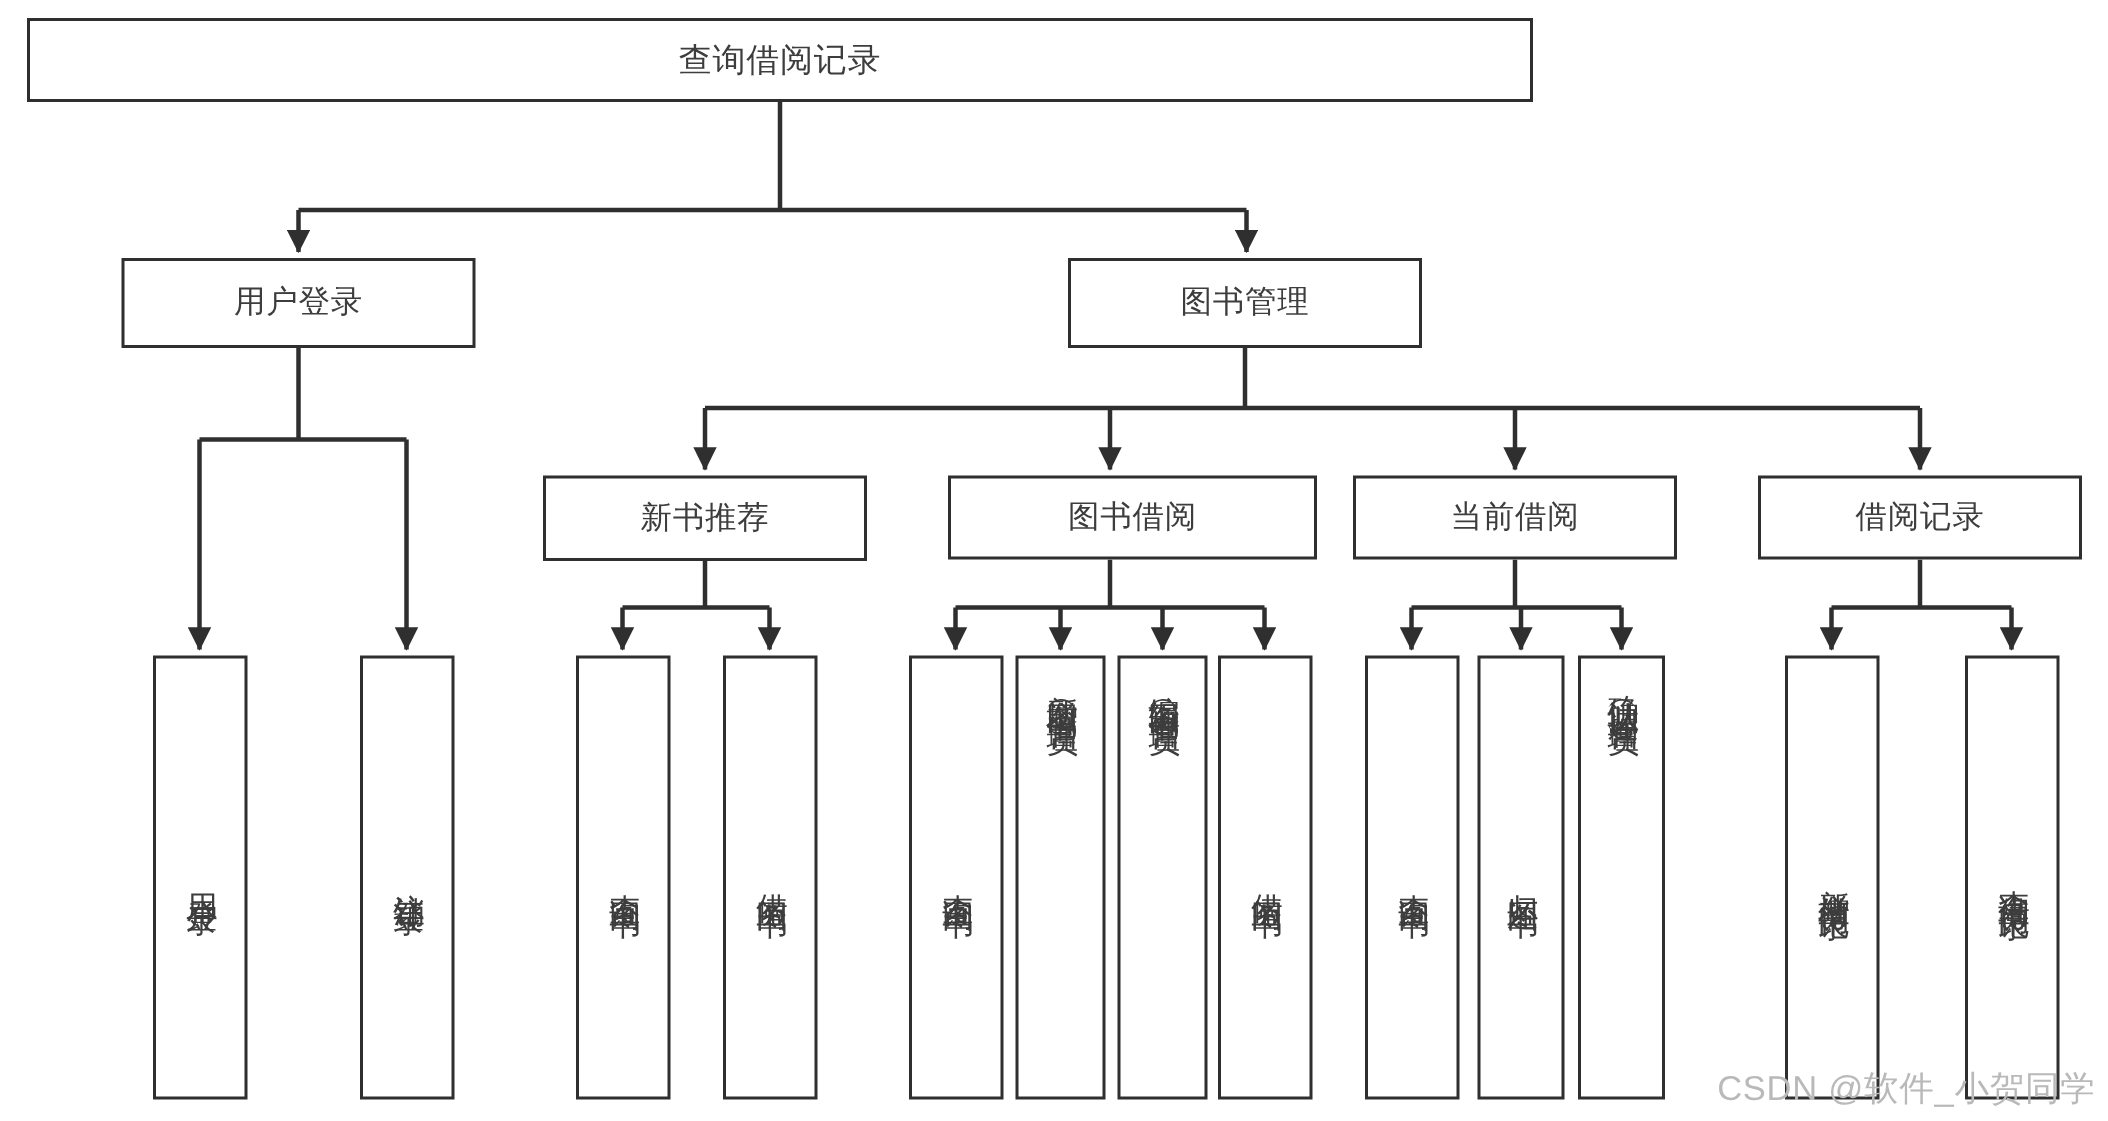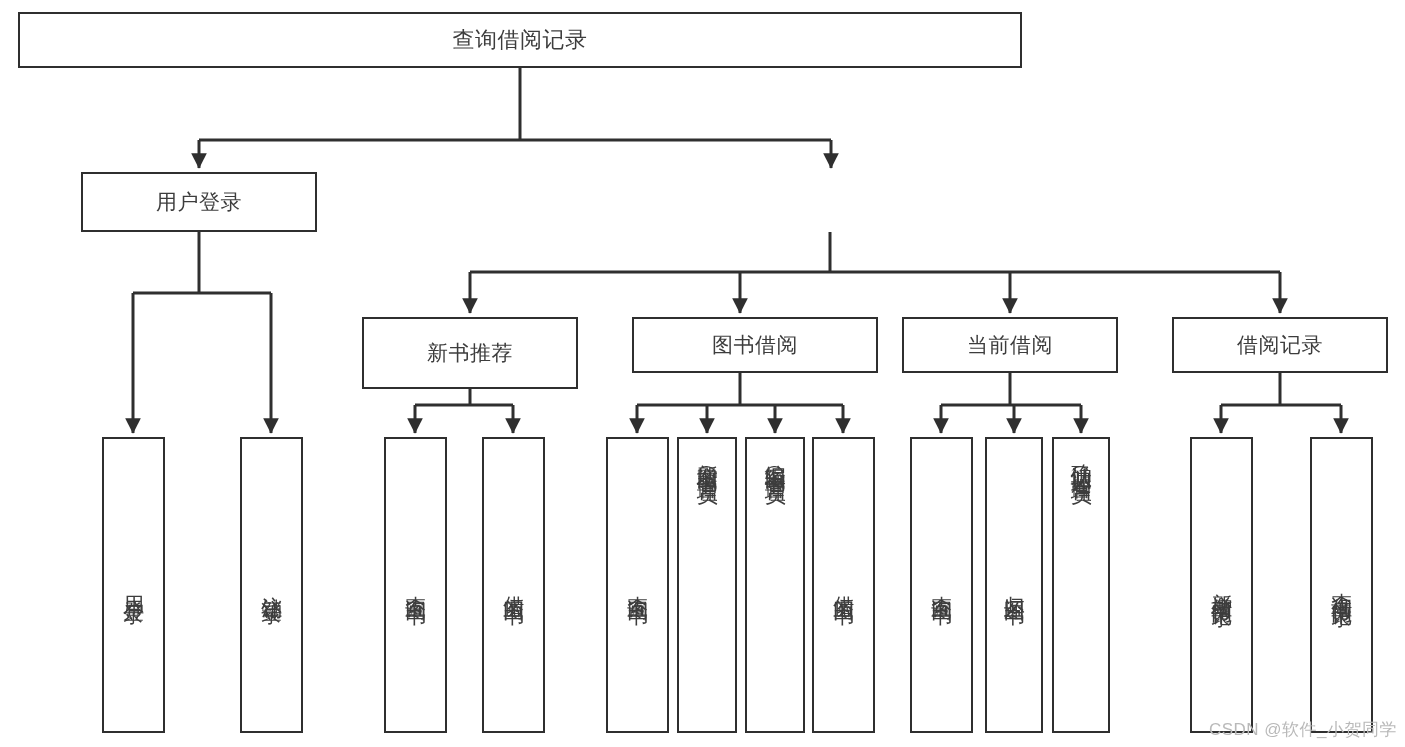--- a/index.html
+++ b/index.html
@@ -65,21 +65,21 @@
     align-items: center;
     padding-top: 0;
   }
   #root-node .node-label {
     font-size: 22px;
   }
   #watermark {
     position: absolute;
     right: 8px;
     bottom: 6px;
-    font-size: 17px;
+    font-size: 23px;
     color: #b9b9b9;
     white-space: nowrap;
     letter-spacing: 0.5px;
   }
 </style>
 </head>
 <body>
 
 <div id="canvas">
 
@@ -133,22 +133,25 @@
     </g>
   </svg>
 
   <div class="node horizontal" id="root-node" style="left: 18px; top: 12px; width: 1004px; height: 56px;">
     <span class="node-label">查询借阅记录</span>
   </div>
 
   <div class="node horizontal" style="left: 81px; top: 172px; width: 236px; height: 60px;">
     <span class="node-label">用户登录</span>
   </div>
-
-  <div class="node horizontal" style="left: 362px; top: 317px; width: 216px; height: 72px;">
+  <div class="node horizontal" style="left: 712px; top: 172px; width: 236px; height: 60px;">
+    <span class="node-label">图书管理</span>
+  </div>
+
+  <div class="node horizontal" style="left: 362px; top: 317px; width: 216px; height: 57px;">
     <span class="node-label">新书推荐</span>
   </div>
   <div class="node horizontal" style="left: 632px; top: 317px; width: 246px; height: 56px;">
     <span class="node-label">图书借阅</span>
   </div>
   <div class="node horizontal" style="left: 1172px; top: 317px; width: 216px; height: 56px;">
     <span class="node-label">借阅记录</span>
   </div>
   <div class="node horizontal" style="left: 902px; top: 317px; width: 216px; height: 56px;">
     <span class="node-label">当前借阅</span>

